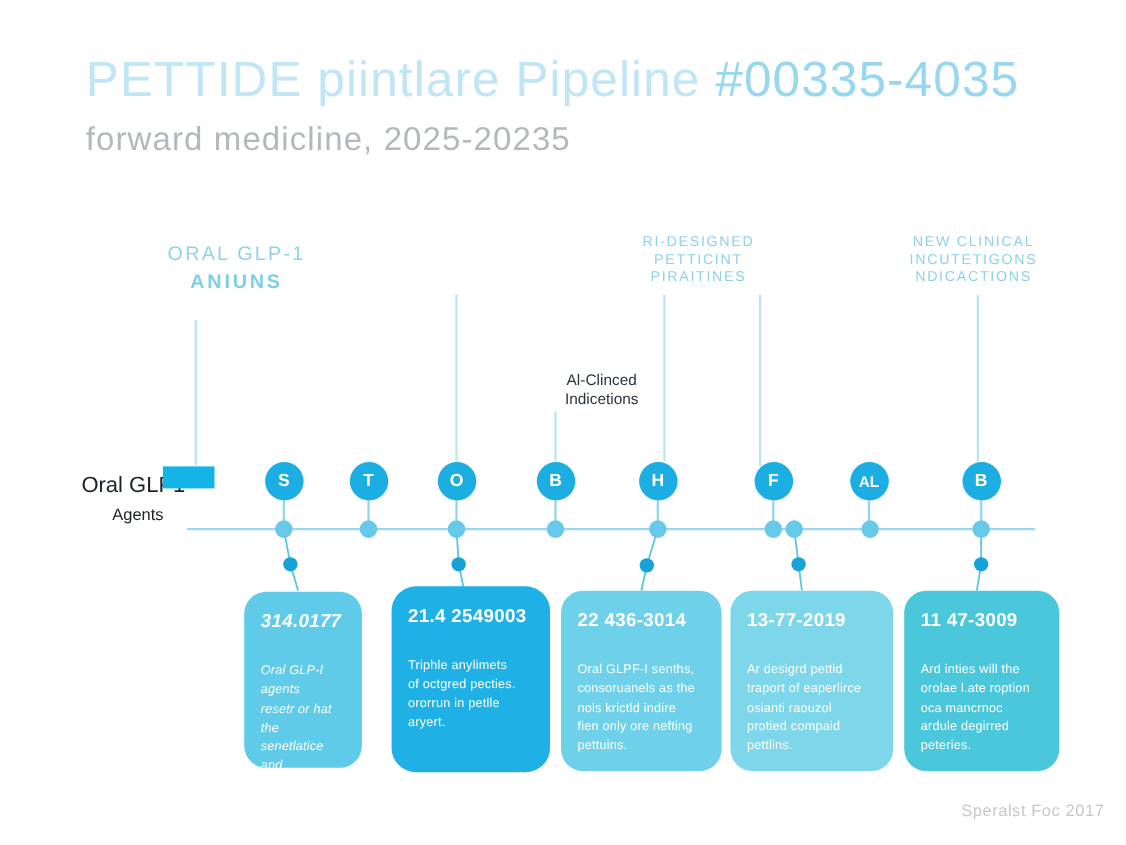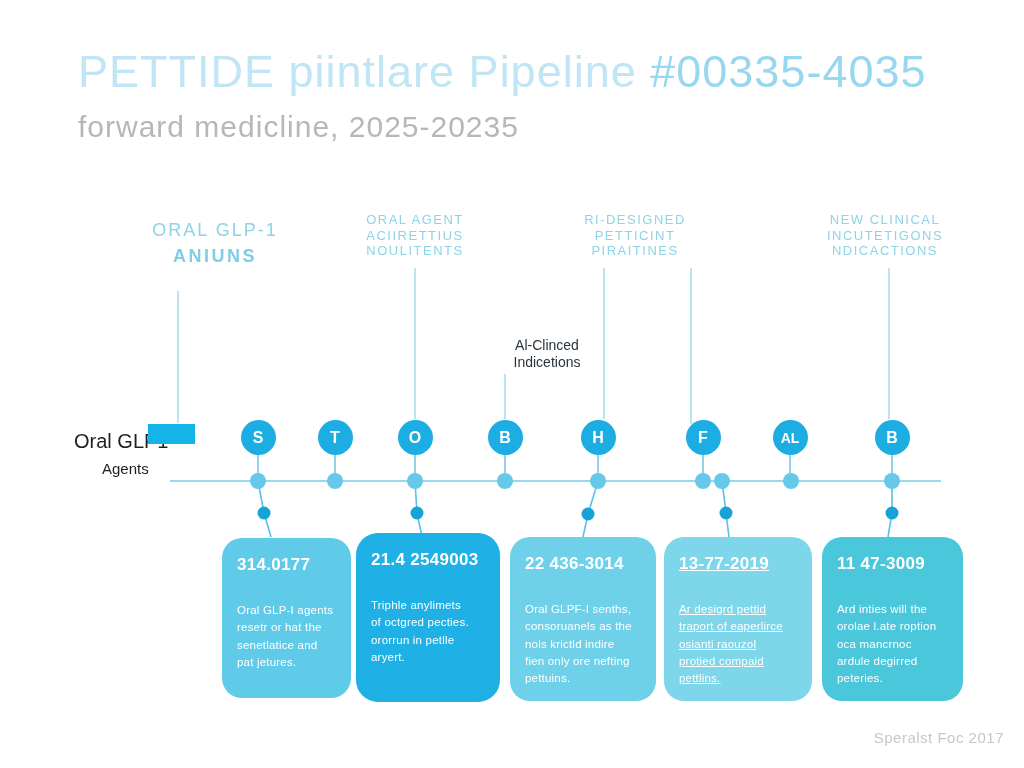--- a/index.html
+++ b/index.html
@@ -49,49 +49,44 @@
     color: #ffffff; font-size: 16px; font-weight: bold;
   }
   .marker.small { font-size: 14px; }
   
   .card {
     position: absolute; border-radius: 20px; color: #ffffff;
     padding: 17px 15px;
   }
   .card .card-number { font-size: 17px; font-weight: bold; letter-spacing: 0.3px; margin-bottom: 27px; }
   .card .card-body   { font-size: 11.5px; line-height: 1.5; white-space: pre-line; letter-spacing: 0.2px; }
-  .card1 { left: 222px; top: 538px; width: 129px; height: 160px; background: #5fcbe9; }
+  .card1 { left: 222px; top: 538px; width: 107px; height: 160px; background: #5fcbe9; font-style: italic; }
   .card2 { left: 356px; top: 533px; width: 144px; height: 169px; background: #1fb1e5; border-radius: 22px; }
   .card3 { left: 510px; top: 537px; width: 146px; height: 164px; background: #6fd1e9; }
-  .card4 { left: 664px; top: 537px; width: 148px; height: 164px; background: #7ed6ea; text-decoration: underline; }
+  .card4 { left: 664px; top: 537px; width: 148px; height: 164px; background: #7ed6ea; }
   .card5 { left: 822px; top: 537px; width: 141px; height: 164px; background: #4bc7dc; }
   
   .footer-credit {
     position: absolute; right: 20px; top: 729px;
     font-size: 15px; color: #c4c8cc; letter-spacing: 0.5px;
   }
   
   .lines-svg { position: absolute; left: 0; top: 0; }
 </style>
 </head>
 <body>
 
 <div class="canvas">
 
   <div class="title"><span>PETTIDE piintlare Pipeline </span><span class="title-num">#00335-4035</span></div>
   <div class="subtitle">forward medicline, 2025-20235</div>
 
   <div class="col-header first" style="left:110px;">
     <span class="h-small">ORAL GLP-1</span>
     <span class="h-big">ANIUNS</span>
-  </div>
-  <div class="col-header" style="left:335px;">
-    <span>ORAL AGENT</span><br>
-    <span>ACIIRETTIUS</span><br>
-    <span>NOULITENTS</span>
   </div>
   <div class="col-header" style="left:555px;">
     <span>RI-DESIGNED</span><br>
     <span>PETTICINT</span><br>
     <span>PIRAITINES</span>
   </div>
   <div class="col-header" style="left:805px;">
     <span>NEW CLINICAL</span><br>
     <span>INCUTETIGONS</span><br>
     <span>NDICACTIONS</span>

